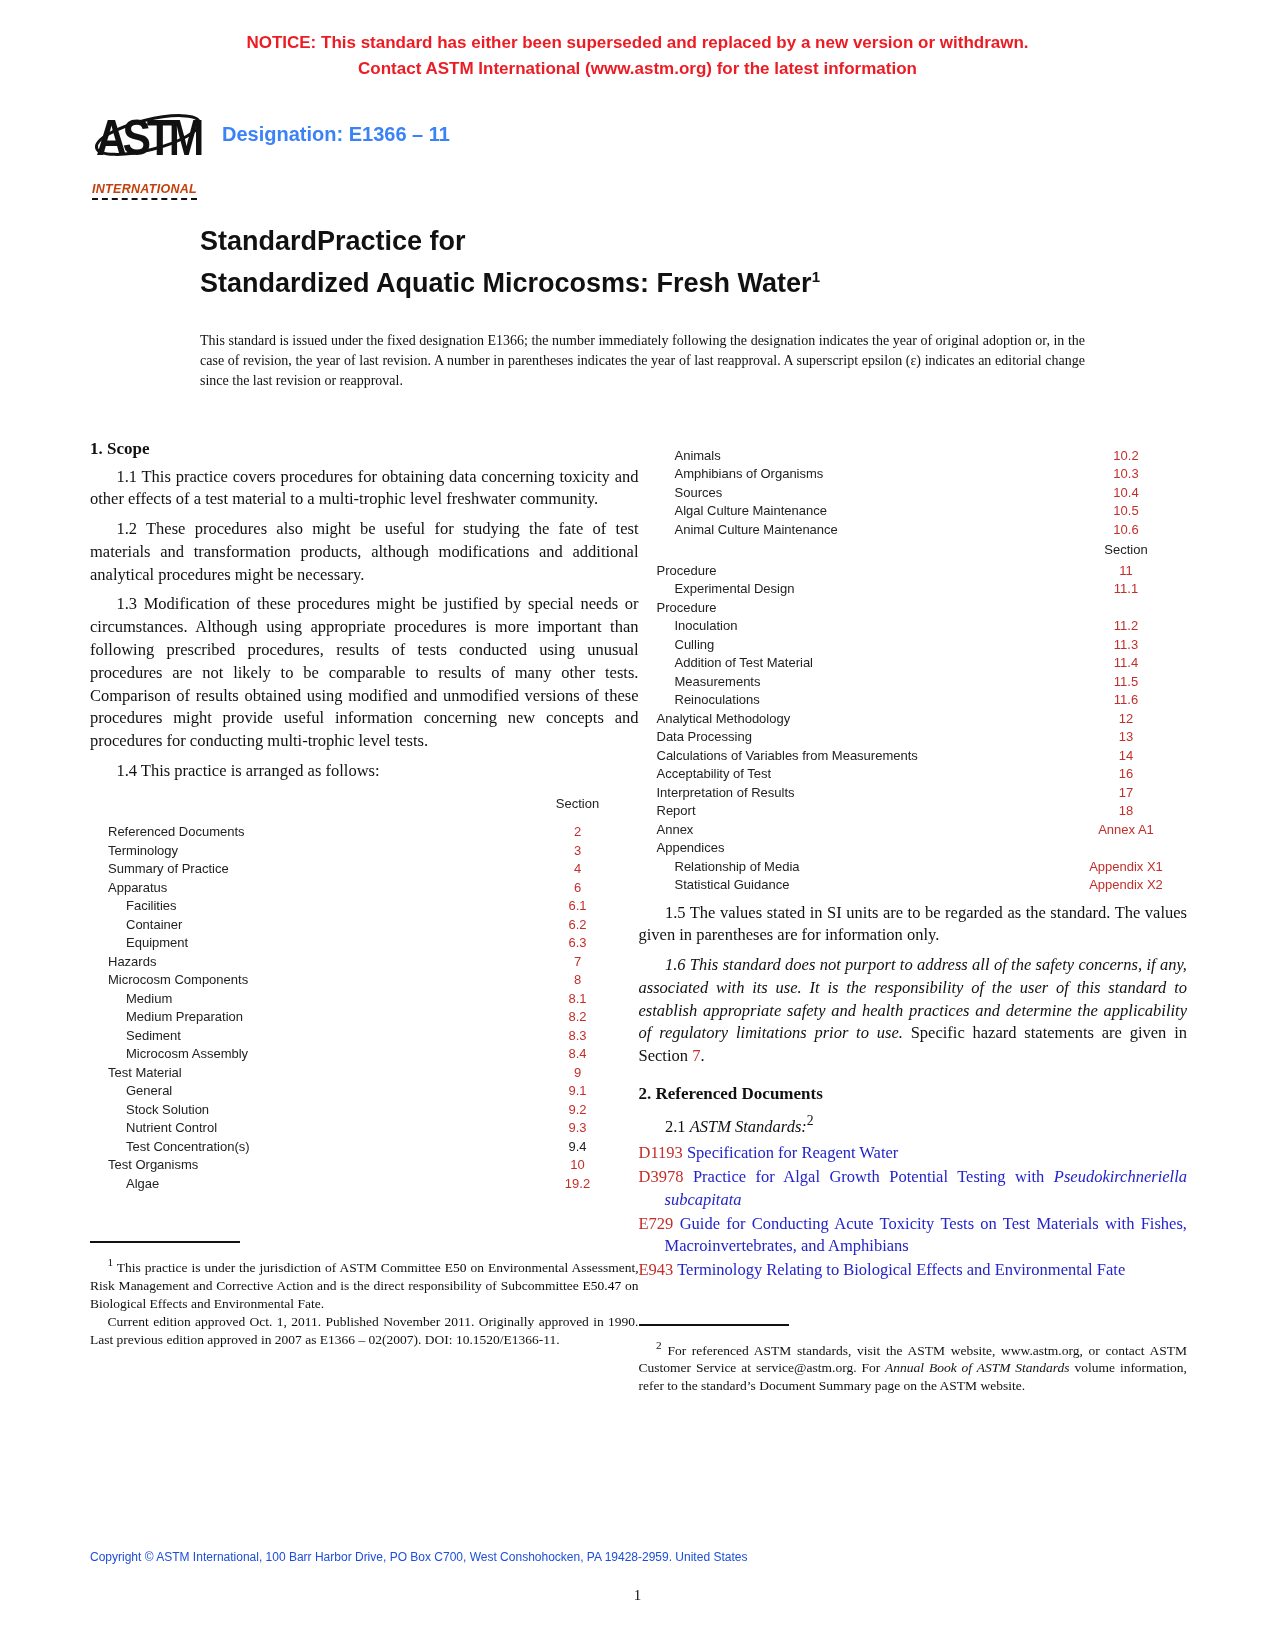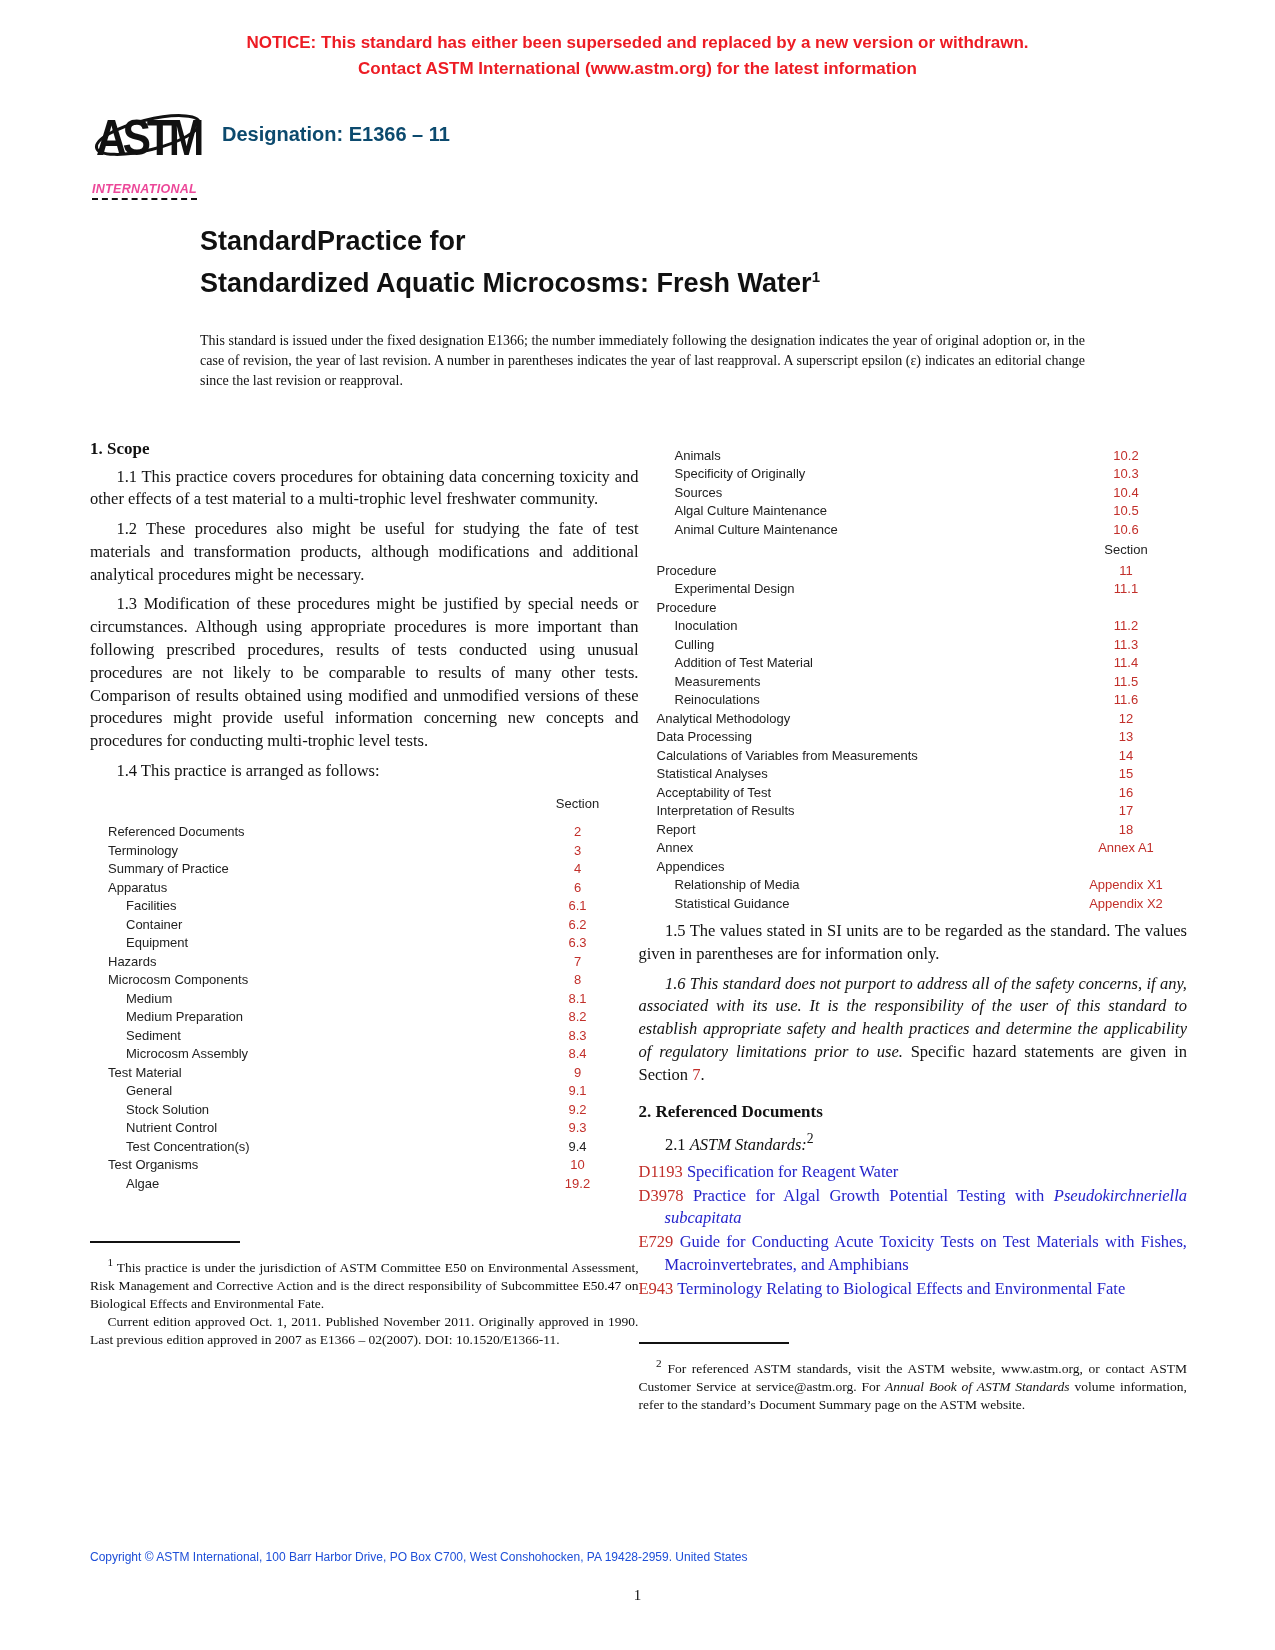--- a/index.html
+++ b/index.html
@@ -5,22 +5,22 @@
   html,body{margin:0;padding:0;background:#fff;}
   .page{position:relative;width:1275px;height:1650px;margin:0 auto;background:#fff;overflow:hidden;
         font-family:"Liberation Serif",serif;color:#111;}
   
   .notice{margin-top:30px;text-align:center;color:#ed1c24;
           font:bold 17px/1.5 "Liberation Sans",sans-serif;}
   
   .header{display:flex;align-items:flex-start;margin:14px 0 0 92px;}
   .logo{width:116px;}
   .logo-intl{display:inline-block;font:italic bold 12.5px "Liberation Sans",sans-serif;
-             letter-spacing:.3px;color:#ec4899;border-bottom:2px dashed #111;padding-bottom:2px;margin-top:-4px;}
-  .designation{font:bold 20px "Liberation Sans",sans-serif;margin:28px 0 0 14px;color:#0c4a6e;text-align:center;}
+             letter-spacing:.3px;color:#c2410c;border-bottom:2px dashed #111;padding-bottom:2px;margin-top:-4px;}
+  .designation{font:bold 20px "Liberation Sans",sans-serif;margin:28px 0 0 14px;color:#3b82f6;text-align:center;}
   
   .title-block{margin:24px 0 0 200px;}
   .doc-title{font:bold 27px/35px "Liberation Sans",sans-serif;margin:0;color:#111;}
   .doc-title sup{font-size:15px;}
   .issue-note{width:885px;margin:30px 0 0 0;font:14px/1.42 "Liberation Serif",serif;text-align:justify;}
   
   .columns{display:flex;margin:32px 88px 0 90px;}
   .col{flex:1;min-width:0;font:16.5px/1.38 "Liberation Serif",serif;}
   .sec-heading{font:bold 17px "Liberation Serif",serif;margin:16px 0 4px 0;}
   p.body{margin:7px 0 0 0;text-align:justify;text-indent:1.6em;}
@@ -187,21 +187,21 @@
     </div>
 
     <div class="col">
       <div class="toc toc-right-top">
         <div>
             <div class="toc-row indent">
               <span class="toc-label">Animals</span>
               <span class="toc-num red">10.2</span>
             </div>
             <div class="toc-row indent">
-              <span class="toc-label">Specificity of Originally</span>
+              <span class="toc-label">Amphibians of Organisms</span>
               <span class="toc-num red">10.3</span>
             </div>
             <div class="toc-row indent">
               <span class="toc-label">Sources</span>
               <span class="toc-num red">10.4</span>
             </div>
             <div class="toc-row indent">
               <span class="toc-label">Algal Culture Maintenance</span>
               <span class="toc-num red">10.5</span>
             </div>
@@ -251,24 +251,20 @@
               <span class="toc-label">Analytical Methodology</span>
               <span class="toc-num red">12</span>
             </div>
             <div class="toc-row">
               <span class="toc-label">Data Processing</span>
               <span class="toc-num red">13</span>
             </div>
             <div class="toc-row">
               <span class="toc-label">Calculations of Variables from Measurements</span>
               <span class="toc-num red">14</span>
-            </div>
-            <div class="toc-row">
-              <span class="toc-label">Statistical Analyses</span>
-              <span class="toc-num red">15</span>
             </div>
             <div class="toc-row">
               <span class="toc-label">Acceptability of Test</span>
               <span class="toc-num red">16</span>
             </div>
             <div class="toc-row">
               <span class="toc-label">Interpretation of Results</span>
               <span class="toc-num red">17</span>
             </div>
             <div class="toc-row">

